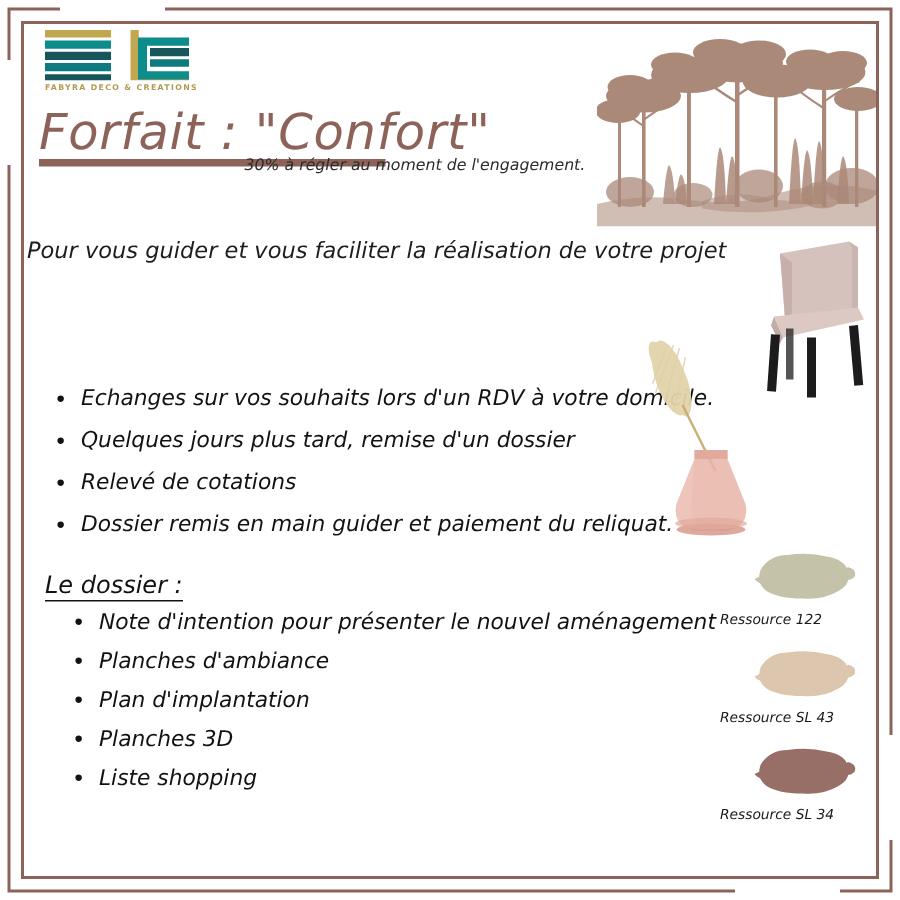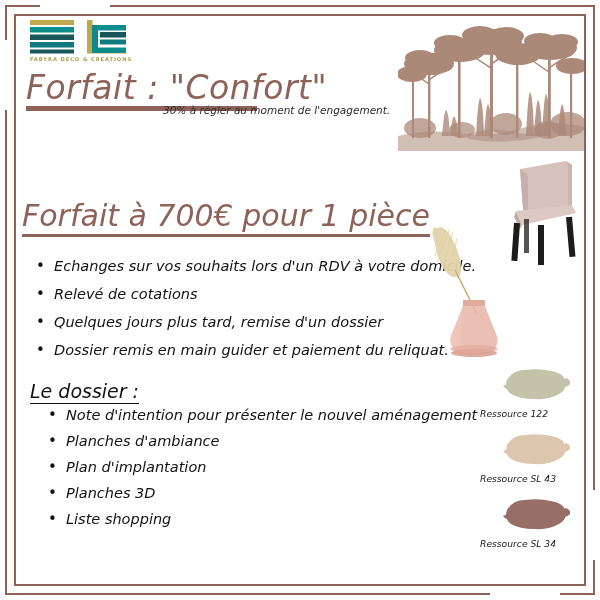--- a/index.html
+++ b/index.html
@@ -74,21 +74,21 @@
     position: relative; font-size: 14.5px; color: #121212;
     line-height: 28px; padding-left: 18px; white-space: nowrap;
   }
   .list-a li::before {
     content: "\2022"; position: absolute; left: 0; top: 0;
     font-size: 15px; color: #121212;
   }
 
   .dossier-label {
     position: absolute; left: 30px; top: 380px;
-    font-size: 19px; color: #121212; white-space: nowrap;
+    font-size: 16px; color: #121212; white-space: nowrap;
     border-bottom: 1.5px solid #121212; padding-bottom: 1px;
   }
   .list-b {
     position: absolute; left: 48px; top: 402px; width: 380px;
     list-style: none;
   }
   .list-b li {
     position: relative; font-size: 14.5px; color: #121212;
     line-height: 26px; padding-left: 18px; white-space: nowrap;
   }
@@ -136,26 +136,26 @@
       <rect x="70" y="12" width="26" height="5.5" fill="#17575c"></rect>
       <rect x="70" y="19.5" width="26" height="5" fill="#0f7a7f"></rect>
     </svg>
     <div class="logo-text">FABYRA DECO &amp; CREATIONS</div>
   </div>
 
   <div class="title script">Forfait : "Confort"</div>
   <div class="title-rule"></div>
   <div class="subnote script">30% à régler au moment de l'engagement.</div>
 
-  <div class="price script">Forfait à 700€ pour 1 pièce</div>
+  <div class="intro script">Pour vous guider et vous faciliter la réalisation de votre projet</div>
 
   <ul class="list-a">
     <li class="script">Echanges sur vos souhaits lors d'un RDV à votre domicile.</li>
+    <li class="script">Quelques jours plus tard, remise d'un dossier</li>
     <li class="script">Relevé de cotations</li>
-    <li class="script">Quelques jours plus tard, remise d'un dossier</li>
     <li class="script">Dossier remis en main guider et paiement du reliquat.</li>
   </ul>
 
   <div class="dossier-label script">Le dossier :</div>
   <ul class="list-b">
     <li class="script">Note d'intention pour présenter le nouvel aménagement</li>
     <li class="script">Planches d'ambiance</li>
     <li class="script">Plan d'implantation</li>
     <li class="script">Planches 3D</li>
     <li class="script">Liste shopping</li>

